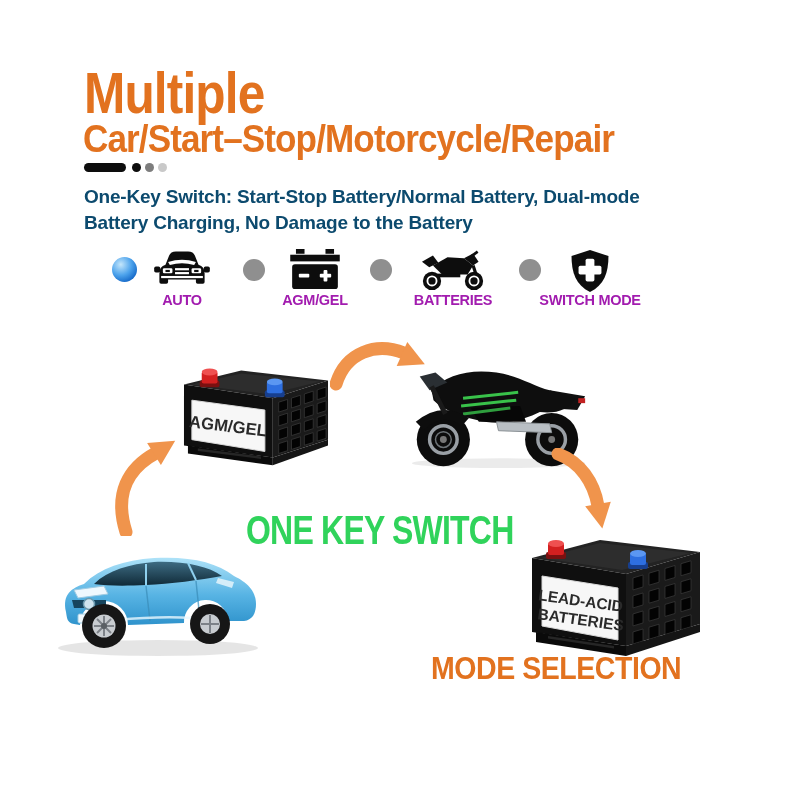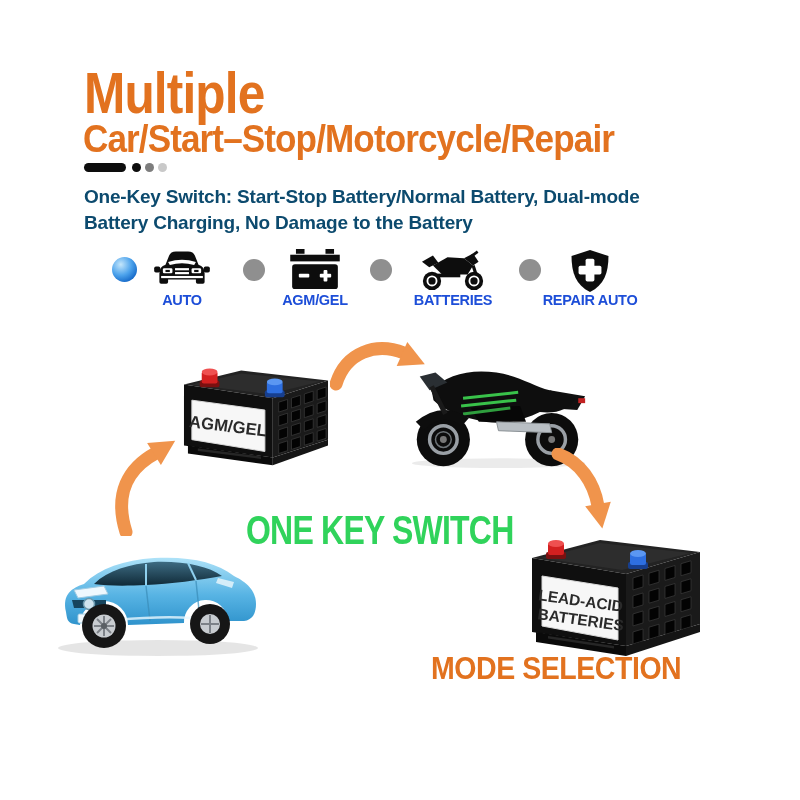--- a/index.html
+++ b/index.html
@@ -33,21 +33,21 @@
   .mode-dot { position:absolute; width:22px; height:22px; border-radius:50%; }
   .mode-dot.active {
     width:25px; height:25px;
     background:radial-gradient(circle at 35% 30%, #c4e6fb, #4da3ec 45%, #1468c8 78%, #0d4f9e);
   }
   .mode-dot.inactive { background:#8f8f8f; }
 
   .mode-item { position:absolute; top:249px; text-align:center; }
   .micon { display:block; height:42px; }
   .micon svg { display:inline-block; }
-  .mlabel { margin-top:1px; font-size:14.5px; font-weight:700; color:#1d4ed8; letter-spacing:-0.3px; white-space:nowrap; }
+  .mlabel { margin-top:1px; font-size:14.5px; font-weight:700; color:#a21caf; letter-spacing:-0.3px; white-space:nowrap; }
 
   .fig { position:absolute; }
 
   .switch-caption {
     position:absolute; left:246px; top:507px;
     font-size:41px; font-weight:800; color:#30d35b;
     letter-spacing:-1px; transform:scaleX(.78); transform-origin:left top;
     white-space:nowrap;
   }
 
@@ -141,21 +141,21 @@
   <div class="mode-dot inactive" style="left:519px; top:259px;"></div>
 
   <div class="mode-item" style="left:532px; width:116px;">
     <span class="micon">
       <svg width="42" height="44" viewBox="0 0 46 50">
         <path d="M23,1 L44,8 C44,27 39,41 23,49 C7,41 2,27 2,8 Z" fill="#0d0d0d"></path>
         <rect x="18" y="11" width="10" height="26" rx="2" fill="#ffffff"></rect>
         <rect x="10" y="19" width="26" height="10" rx="2" fill="#ffffff"></rect>
       </svg>
     </span>
-    <div class="mlabel">REPAIR AUTO</div>
+    <div class="mlabel">SWITCH MODE</div>
   </div>
 
   <div class="fig" style="left:182px; top:356px;">
     <svg width="148" height="114" viewBox="0 0 150 114">
       <polygon points="2,28 60,14 148,24 92,42" fill="#232323"></polygon>
       <polygon points="10,28 60,17 140,25 88,38" fill="#2d2d2d"></polygon>
       <polygon points="2,28 92,42 92,102 2,90" fill="#0f0f0f"></polygon>
       <polygon points="92,42 148,24 148,84 92,102" fill="#1a1a1a"></polygon>
       <g transform="translate(92,44) skewY(-17.8)">
         <g fill="#030303" stroke="#3a3a3a" stroke-width="0.7">

